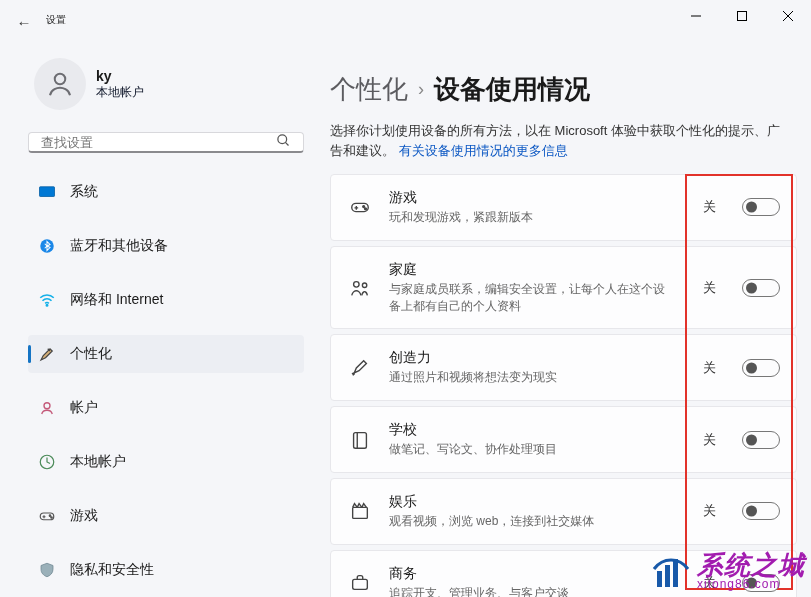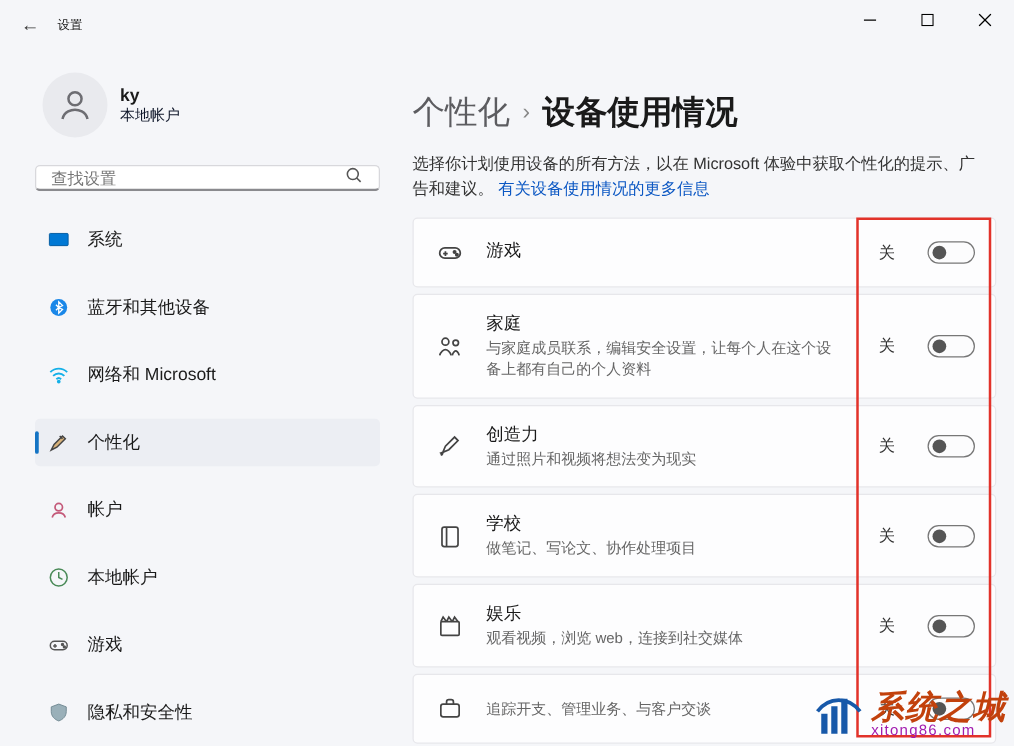--- a/index.html
+++ b/index.html
@@ -105,21 +105,21 @@
   }
 
   
   .watermark {
     position: absolute; right: 6px; bottom: 6px;
     display: flex; align-items: center; gap: 6px;
     pointer-events: none;
   }
   .wm-icon { width: 40px; height: 40px; }
   .wm-text { display: flex; flex-direction: column; line-height: 1; }
-  .wm1 { font-size: 26px; font-weight: 700; font-style: italic; color: #c2410c; letter-spacing: 1px;}
+  .wm1 { font-size: 26px; font-weight: 700; font-style: italic; color: #a21caf; letter-spacing: 1px;}
   .wm2 { font-size: 12px; color: #a21caf; letter-spacing: 1px;}
 </style>
 </head>
 <body>
 
 <div class="titlebar">
   <div class="back">←</div>
   <div class="title">设置</div>
 </div>
 <div class="win-controls">
@@ -188,21 +188,21 @@
       </div>
       <div class="nav-item">
         <span class="nav-icon">
             <svg viewBox="0 0 24 24" fill="none" stroke="#14b0e8" stroke-width="2">
               <path d="M3 9c5-5 13-5 18 0"></path>
               <path d="M6 13c3.5-3.5 8.5-3.5 12 0"></path>
               <path d="M9.5 16.5c1.5-1.5 3.5-1.5 5 0"></path>
               <circle cx="12" cy="19" r="1" fill="#14b0e8"></circle>
             </svg>
           </span>
-        <span>网络和 Microsoft</span>
+        <span>网络和 Internet</span>
       </div>
       <div class="nav-item active">
         <span class="nav-icon">
             <svg viewBox="0 0 24 24" fill="none" stroke="#444" stroke-width="1.6">
               <path d="M4 20l3-6 9-9 3 3-9 9-6 3z" fill="#d8b27a"></path>
               <path d="M13 5l3 3"></path>
             </svg>
           </span>
         <span>个性化</span>
       </div>
@@ -273,20 +273,21 @@
         <div class="card-icon">
             <svg viewBox="0 0 24 24" fill="none" stroke="#444" stroke-width="1.5">
               <rect x="3" y="8" width="18" height="9" rx="4.5"></rect>
               <path d="M8 11v4M6 13h4"></path>
               <circle cx="16" cy="11.5" r="1" fill="#444"></circle>
               <circle cx="18" cy="14" r="1" fill="#444"></circle>
             </svg>
           </div>
         <div class="card-text">
           <div class="card-title">游戏</div>
+          <div class="card-sub">玩和发现游戏，紧跟新版本</div>
         </div>
         <div class="card-state">关</div>
         <div class="toggle"></div>
       </div>
 
       <div class="card">
         <div class="card-icon">
             <svg viewBox="0 0 24 24" fill="none" stroke="#444" stroke-width="1.5">
               <circle cx="8" cy="8" r="3"></circle>
               <circle cx="17" cy="9" r="2.4"></circle>
@@ -348,20 +349,21 @@
       </div>
 
       <div class="card">
         <div class="card-icon">
             <svg viewBox="0 0 24 24" fill="none" stroke="#444" stroke-width="1.5">
               <rect x="4" y="8" width="16" height="11" rx="2"></rect>
               <path d="M9 8V6a2 2 0 0 1 2-2h2a2 2 0 0 1 2 2v2"></path>
             </svg>
           </div>
         <div class="card-text">
+          <div class="card-title">商务</div>
           <div class="card-sub">追踪开支、管理业务、与客户交谈</div>
         </div>
         <div class="card-state">关</div>
         <div class="toggle"></div>
       </div>
     </div>
   </div>
 </div>
 
 <div class="watermark">

